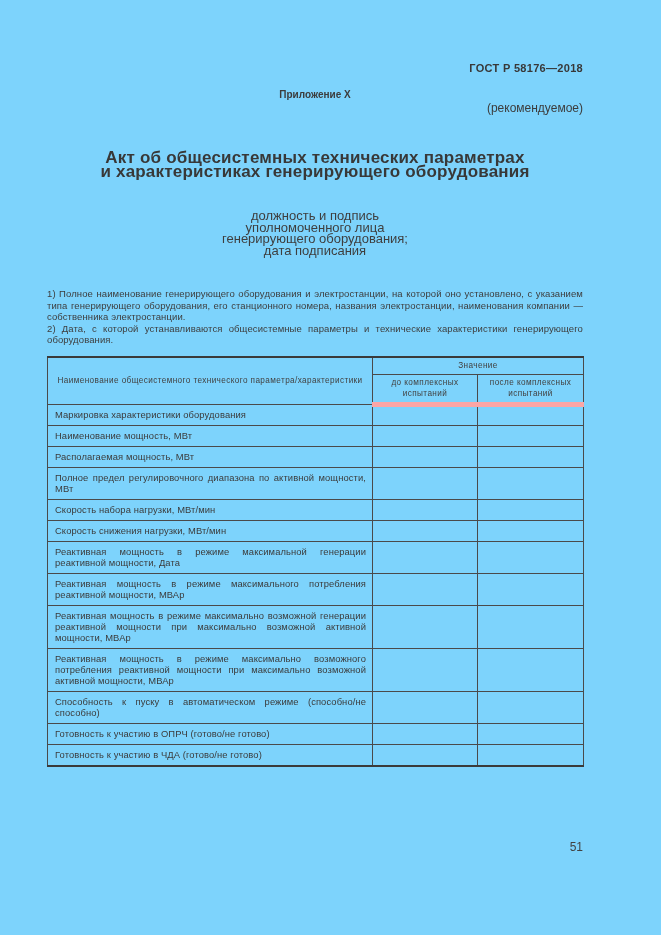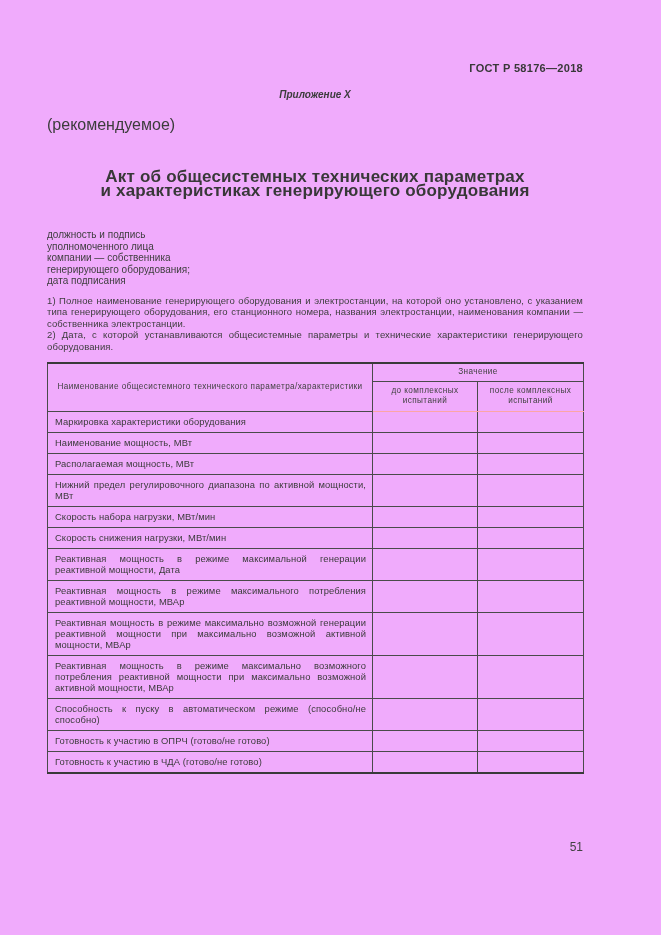--- a/index.html
+++ b/index.html
@@ -2,21 +2,21 @@
 <html lang="ru"><head>
 <meta charset="utf-8">
 <style>
   * { margin: 0; padding: 0; box-sizing: border-box; }
   html, body { background: #888; }
   .page {
     position: relative;
     width: 661px;
     height: 935px;
     margin: 0 auto;
-    background: #f0abfc;
+    background: #7dd3fc;
     font-family: "Liberation Sans", "DejaVu Sans", sans-serif;
     color: #3b3b3b;
     overflow: hidden;
   }
   .content {
     position: absolute;
     left: 47px;
     top: 0;
     width: 536px;
   }
@@ -27,54 +27,53 @@
     font-weight: bold;
     letter-spacing: 0.3px;
     color: #383838;
   }
   .appendix-label {
     margin-top: 15px;
     text-align: center;
     font-size: 10px;
     font-weight: bold;
     color: #3c3c3c;
-    font-style: italic;
   }
   .appendix-kind {
-    margin-top: 16px;
-    text-align: left;
-    font-size: 16px;
+    margin-top: 1px;
+    text-align: right;
+    font-size: 12px;
     color: #3c3c3c;
   }
   .doc-title {
     margin: 36px auto 0 auto;
     max-width: 430px;
     text-align: center;
     font-size: 17px;
     font-weight: bold;
     line-height: 14px;
     letter-spacing: 0.2px;
     color: #383838;
   }
   .signature-block {
     margin-top: 31px;
-    text-align: left;
-    font-size: 10px;
+    text-align: center;
+    font-size: 13px;
     line-height: 11.6px;
     color: #3e3e3e;
   }
   .footnote {
     text-align: justify;
     text-align-last: left;
     font-size: 9.5px;
     line-height: 11.5px;
     letter-spacing: 0.1px;
     color: #3d3d3d;
   }
-  .footnote-1 { margin-top: 8px; }
+  .footnote-1 { margin-top: 32px; }
   .footnote-2 { }
   table.params {
     margin-top: 10px;
     width: 536px;
     table-layout: fixed;
     border-collapse: collapse;
     border: 1.5px solid #3a3a3a;
     border-top-width: 2px;
     border-bottom-width: 2.5px;
   }
@@ -86,21 +85,21 @@
     font-size: 8.2px;
     line-height: 10.5px;
     letter-spacing: 0.4px;
     text-align: center;
     vertical-align: middle;
     color: #424242;
     padding: 3px 8px;
   }
   th.value-group-cell { height: 16px; }
   tr.subheader-row th { height: 30px; }
-  thead tr.subheader-row th { border-bottom: 1px solid #fca5a5; }
+  thead tr.subheader-row th { border-bottom: 5px solid #fca5a5; }
   table.params td.param-cell {
     font-size: 9.4px;
     line-height: 11px;
     letter-spacing: 0.1px;
     text-align: justify;
     text-align-last: left;
     vertical-align: top;
     color: #3b3b3b;
     padding: 4px 6px 5px 7px;
   }
@@ -127,21 +126,20 @@
     <div class="gost-header">ГОСТ Р 58176—2018</div>
 
     <div class="appendix-label">Приложение Х</div>
     <div class="appendix-kind">(рекомендуемое)</div>
 
     <div class="doc-title">Акт об общесистемных технических параметрах и характеристиках генерирующего оборудования</div>
 
     <div class="signature-block">
       <div>должность и подпись</div>
       <div>уполномоченного лица</div>
-      <div>компании — собственника</div>
       <div>генерирующего оборудования;</div>
       <div>дата подписания</div>
     </div>
 
     <div class="footnote footnote-1">1) Полное наименование генерирующего оборудования и электростанции, на которой оно установлено, с указанием типа генерирующего оборудования, его станционного номера, названия электростанции, наименования компании — собственника электростанции.</div>
     <div class="footnote footnote-2">2) Дата, с которой устанавливаются общесистемные параметры и технические характеристики генерирующего оборудования.</div>
 
     <table class="params">
       <colgroup>
         <col style="width:325px">
@@ -168,21 +166,21 @@
           <td class="param-cell">Наименование мощность, МВт</td>
           <td class="value-cell"></td>
           <td class="value-cell"></td>
         </tr>
         <tr>
           <td class="param-cell">Располагаемая мощность, МВт</td>
           <td class="value-cell"></td>
           <td class="value-cell"></td>
         </tr>
         <tr>
-          <td class="param-cell">Нижний предел регулировочного диапазона по активной мощности, МВт</td>
+          <td class="param-cell">Полное предел регулировочного диапазона по активной мощности, МВт</td>
           <td class="value-cell"></td>
           <td class="value-cell"></td>
         </tr>
         <tr>
           <td class="param-cell">Скорость набора нагрузки, МВт/мин</td>
           <td class="value-cell"></td>
           <td class="value-cell"></td>
         </tr>
         <tr>
           <td class="param-cell">Скорость снижения нагрузки, МВт/мин</td>

